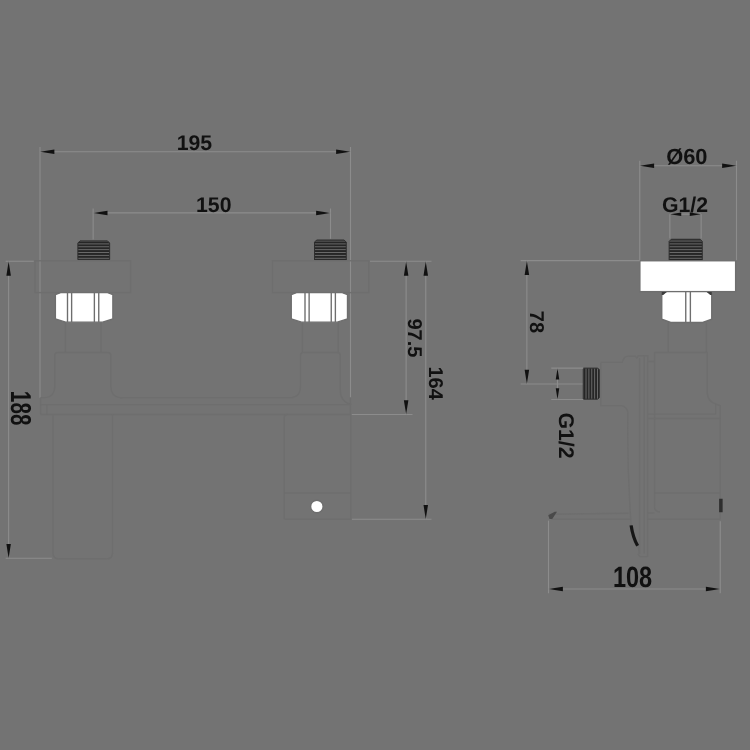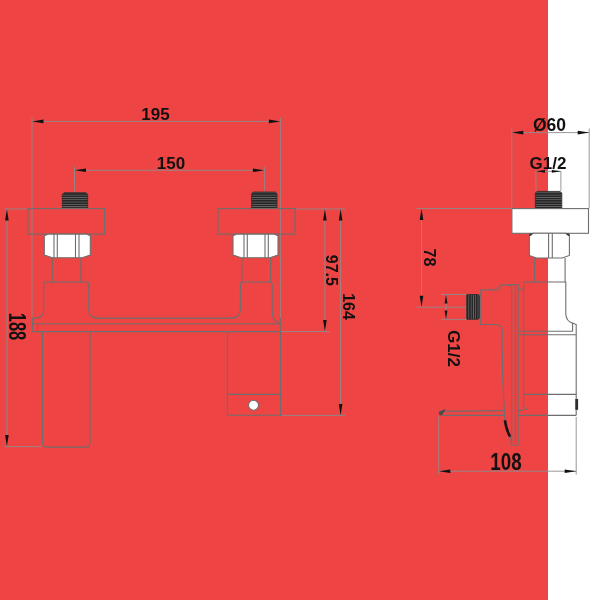--- a/index.html
+++ b/index.html
@@ -1,16 +1,16 @@
 <!DOCTYPE html>
 <html><head>
 <meta charset="utf-8">
 <style>
   html,body{margin:0;padding:0;background:#ffffff;}
-  .page{width:548px;height:600px;position:relative;background:#ef4444;}
+  .page{width:600px;height:600px;position:relative;background:#737373;}
   text{font-family:"Liberation Sans", sans-serif;font-weight:bold;fill:#111;}
 </style>
 </head>
 <body>
 <div class="page">
 <svg width="600" height="600" viewBox="0 0 600 600" xmlns="http://www.w3.org/2000/svg">
   <defs>
     <pattern id="hthread" width="4" height="2.3" patternUnits="userSpaceOnUse">
       <rect width="4" height="2.3" fill="#262626"></rect>
       <rect y="1.7" width="4" height="0.6" fill="#7d7d7d"></rect>

